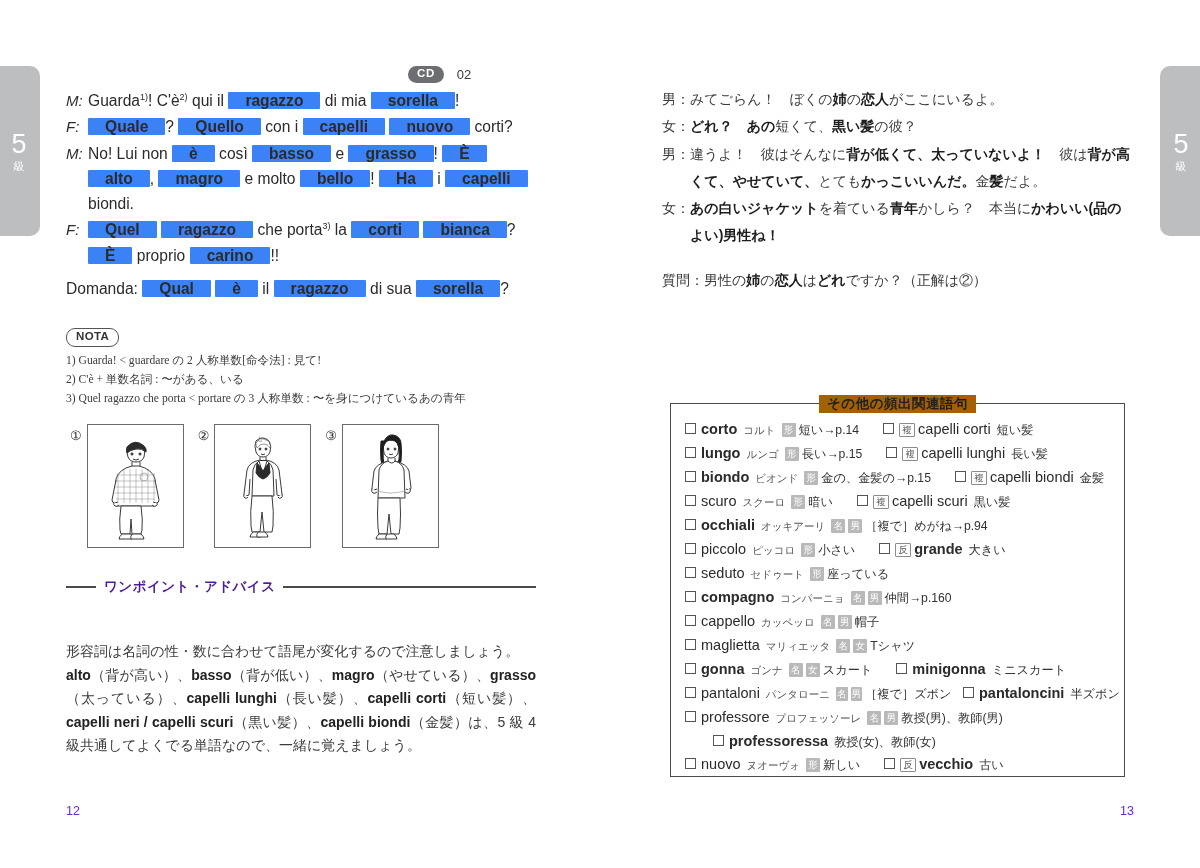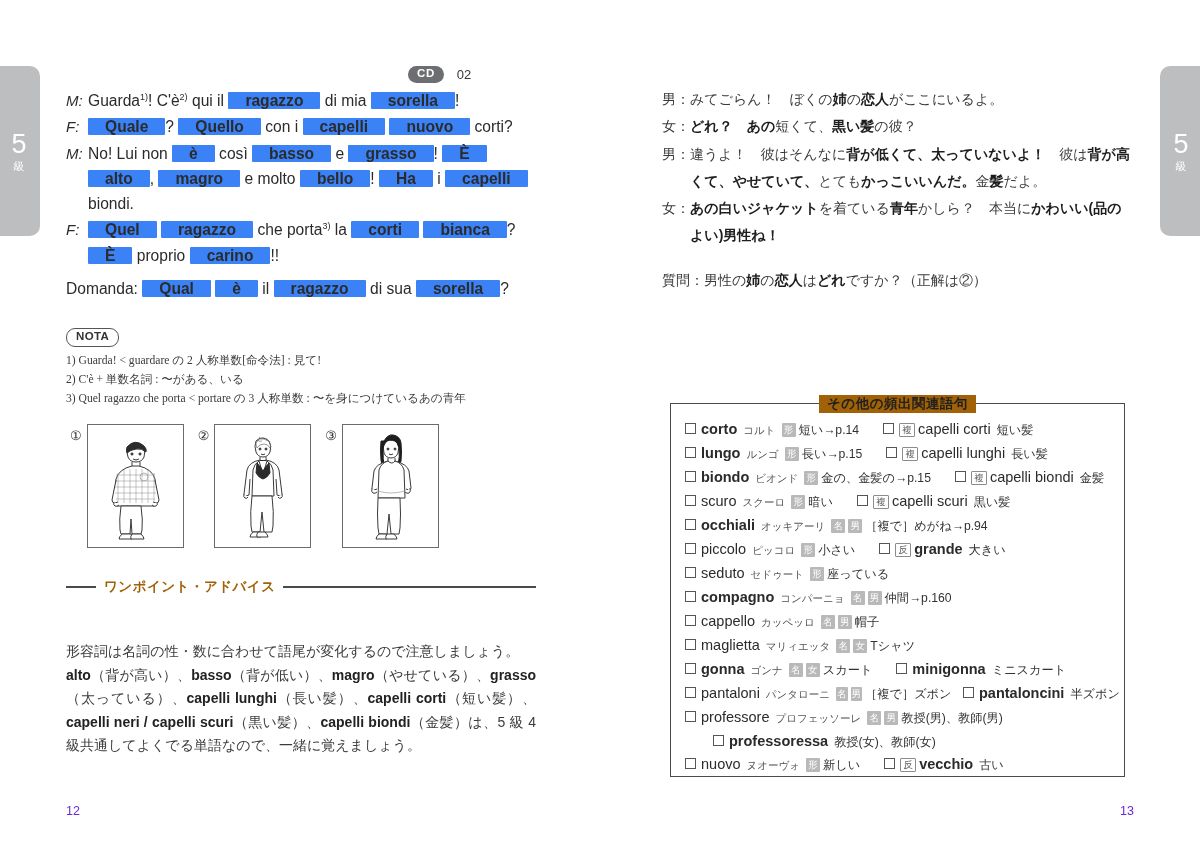--- a/index.html
+++ b/index.html
@@ -183,21 +183,21 @@
     top: 578px;
     width: 470px;
   }
   .advice-head {
     display: flex;
     align-items: center;
     gap: 8px;
     font-size: 13.5px;
     font-weight: bold;
     letter-spacing: 0.5px;
-    color: #a16207;
+    color: #4c1d95;
     margin-bottom: 7px;
   }
   .advice-head .rule-l { width: 30px; height: 2px; background: #4a4a4a; flex:0 0 30px;}
   .advice-head .rule-r { flex: 1 1 auto; height: 2px; background: #4a4a4a; }
   .advice-body {
     font-size: 14px;
     line-height: 1.68;
     color: #3b3b3b;
     text-align: justify;
     margin-top: 44px;

